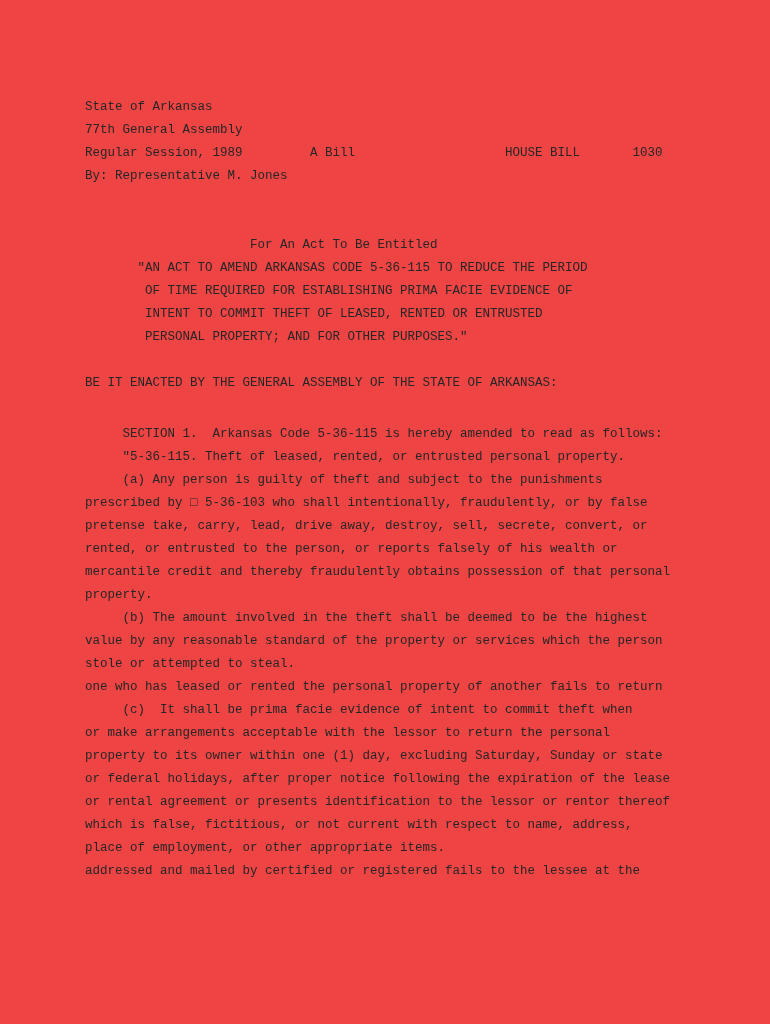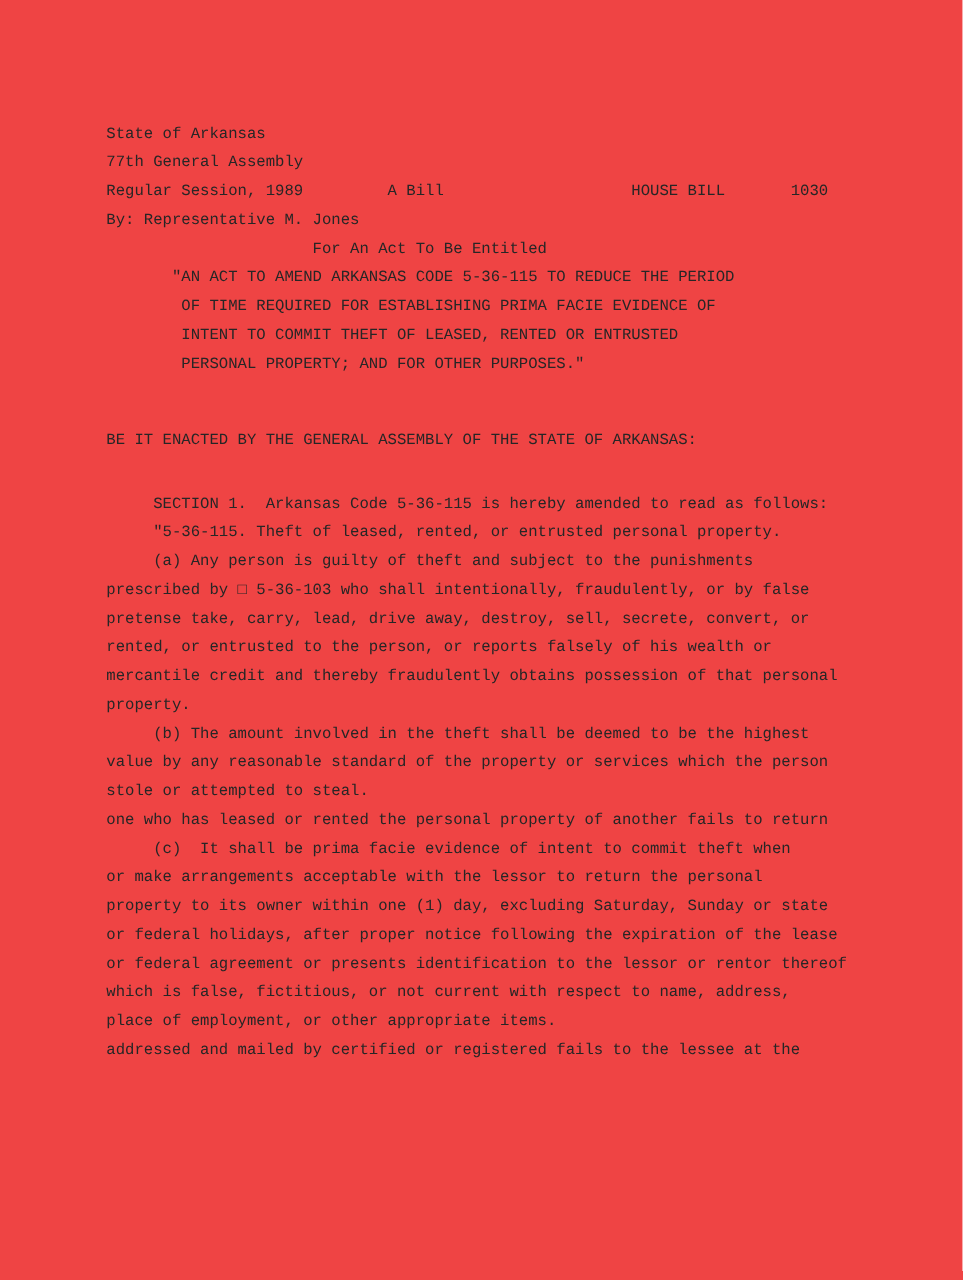--- a/index.html
+++ b/index.html
@@ -20,23 +20,24 @@
     box-sizing: border-box;
   }
   .doc {
     padding: 96px 0 0 85px;
   }
   .line {
     white-space: pre;
     min-height: 23px;
   }
   .title-block {
+    margin-top: 46px;
   }
   .enacting {
-    margin-top: 38px;
+    margin-top: 23px;
   }
   .body-block {
     margin-top: 28px;
   }
 </style>
 </head>
 <body>
 
 <div class="page">
   <div class="doc">
@@ -95,21 +96,21 @@
         <div class="line">one who has leased or rented the personal property of another fails to return</div>
 
         <div class="line">     (c)  It shall be prima facie evidence of intent to commit theft when</div>
 
         <div class="line">or make arrangements acceptable with the lessor to return the personal</div>
 
         <div class="line">property to its owner within one (1) day, excluding Saturday, Sunday or state</div>
 
         <div class="line">or federal holidays, after proper notice following the expiration of the lease</div>
 
-        <div class="line">or federal agreement or presents identification to the lessor or rentor thereof</div>
+        <div class="line">or rental agreement or presents identification to the lessor or rentor thereof</div>
 
         <div class="line">which is false, fictitious, or not current with respect to name, address,</div>
 
         <div class="line">place of employment, or other appropriate items.</div>
 
 
         <div class="line">addressed and mailed by certified or registered fails to the lessee at the</div>
       </section>
 
   </div>

